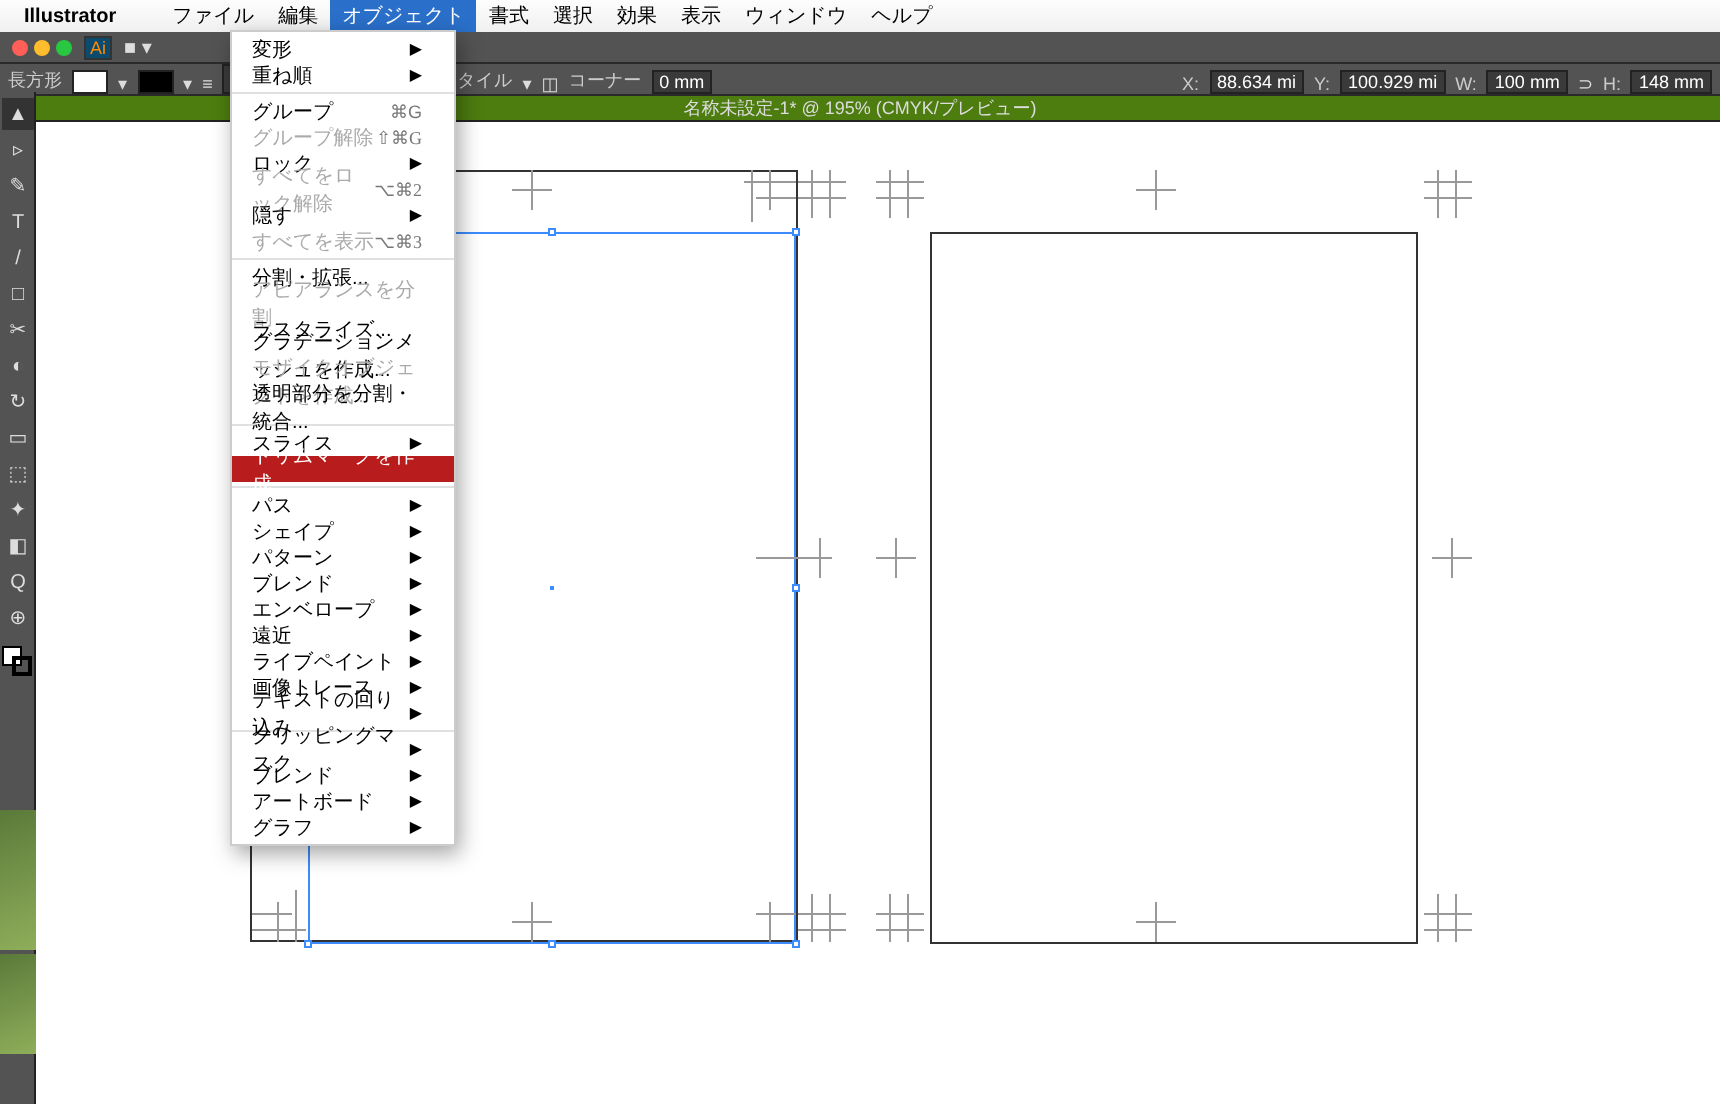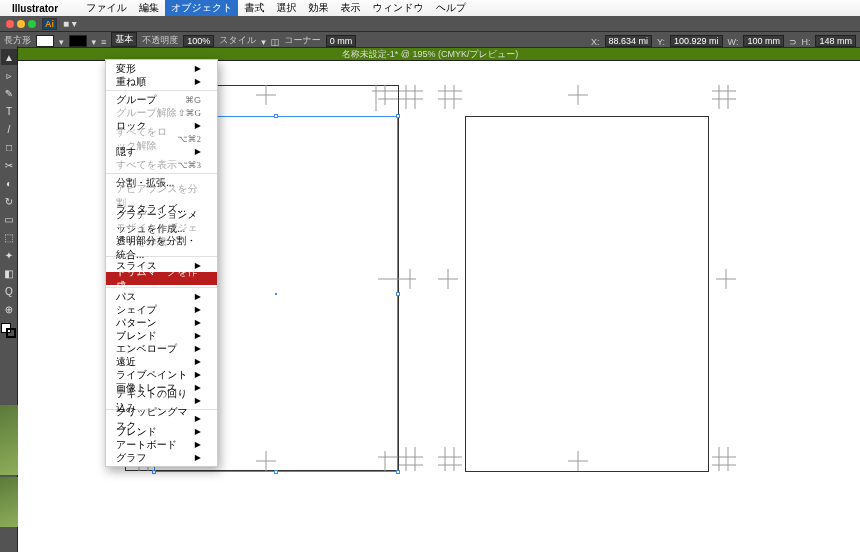--- a/index.html
+++ b/index.html
@@ -7,21 +7,21 @@
 
   
   .menubar { height: 16px; background: linear-gradient(#fdfdfd,#f0f0f0); display: flex; align-items: center; padding: 0 6px; gap: 0; color: #000; font-size: 10px; }
   .menubar .apple { margin-right: 6px; font-size: 11px; }
   .menubar .app { font-weight: bold; margin-right: 22px; }
   .menubar span.mi { padding: 0 6px; height: 100%; display: flex; align-items: center; }
   .menubar span.mi.selected { background: #2a6fc9; color: #fff; }
 
   
   .ctrl1 { height: 16px; background: #535353; display: flex; align-items: center; padding: 0 4px; gap: 6px; color: #ddd; border-bottom: 1px solid #2a2a2a; }
-  .ctrl1 .ai { color: #ff8a00; font-weight: bold; font-size: 9px; border: 1px solid #333; padding: 0 2px; background: #0c4a6e; }
+  .ctrl1 .ai { color: #ff8a00; font-weight: normal; font-size: 9px; border: 1px solid #333; padding: 0 2px; background: #0c4a6e; }
   .dots { display: flex; gap: 3px; margin-left: 2px; }
   .dots span { width: 8px; height: 8px; border-radius: 50%; display: inline-block; }
   .dots .r { background: #ff5f57; } .dots .y { background: #ffbd2e; } .dots .g { background: #28c840; }
 
   .ctrl2 { height: 16px; background: #535353; display: flex; align-items: flex-end; padding: 0 4px; gap: 5px; color: #ddd; border-bottom: 1px solid #2a2a2a; font-size: 9px; }
   .sw { width: 18px; height: 12px; background: #fff; border: 1px solid #222; }
   .sw.blk { background: #000; }
   .numbox { background: #3a3a3a; border: 1px solid #222; padding: 0 3px; font-size: 9px; color: #fff; }
   .lbl { font-size: 9px; color: #ccc; }
 
@@ -37,21 +37,21 @@
   .stroke-fill .s { position: absolute; width: 10px; height: 10px; border: 2px solid #000; background: transparent; top: 5px; left: 5px; }
 
   
   .canvas { position: absolute; left: 18px; top: 61px; right: 0; bottom: 0; background: #fff; }
   .artboard { position: absolute; border: 1px solid #333; }
   .sel-rect { position: absolute; border: 1px solid #3b8cff; }
   .sel-handle { position: absolute; width: 4px; height: 4px; border: 1px solid #3b8cff; background: #fff; }
   .center-dot { position: absolute; width: 2px; height: 2px; background: #3b8cff; }
 
   
-  .menu { position: absolute; left: 105px; top: 15px; width: 113px; background: #fff; border: 1px solid rgba(0,0,0,.2); box-shadow: 2px 4px 10px rgba(0,0,0,.35); padding: 2px 0; font-size: 10px; z-index: 100; margin-top: 44px; }
+  .menu { position: absolute; left: 115px; top: 15px; width: 113px; background: #fff; border: 1px solid rgba(0,0,0,.2); box-shadow: 2px 4px 10px rgba(0,0,0,.35); padding: 2px 0; font-size: 10px; z-index: 100; }
   .menu .item { padding: 1px 16px 1px 10px; display: flex; justify-content: space-between; align-items: center; color: #000; height: 13px; cursor: default; }
   .menu .item.dis { color: #aaa; font-family: Liberation Serif, serif; }
   .menu .item.hl { background: #b91c1c; color: #fff; font-family: Liberation Mono, monospace; }
   .menu .sep { height: 1px; background: #e0e0e0; margin: 2px 0; }
   .menu .arrow { font-size: 8px; }
   .menu .sc { font-size: 9px; color: #777; }
 
   
   .thumb-strip { position: absolute; left: 0; top: 405px; width: 18px; bottom: 0;  }
   .thumb { width: 18px; height: 70px; background: linear-gradient(160deg,#5b7a3a,#8fae5a); margin-bottom: 2px; }

